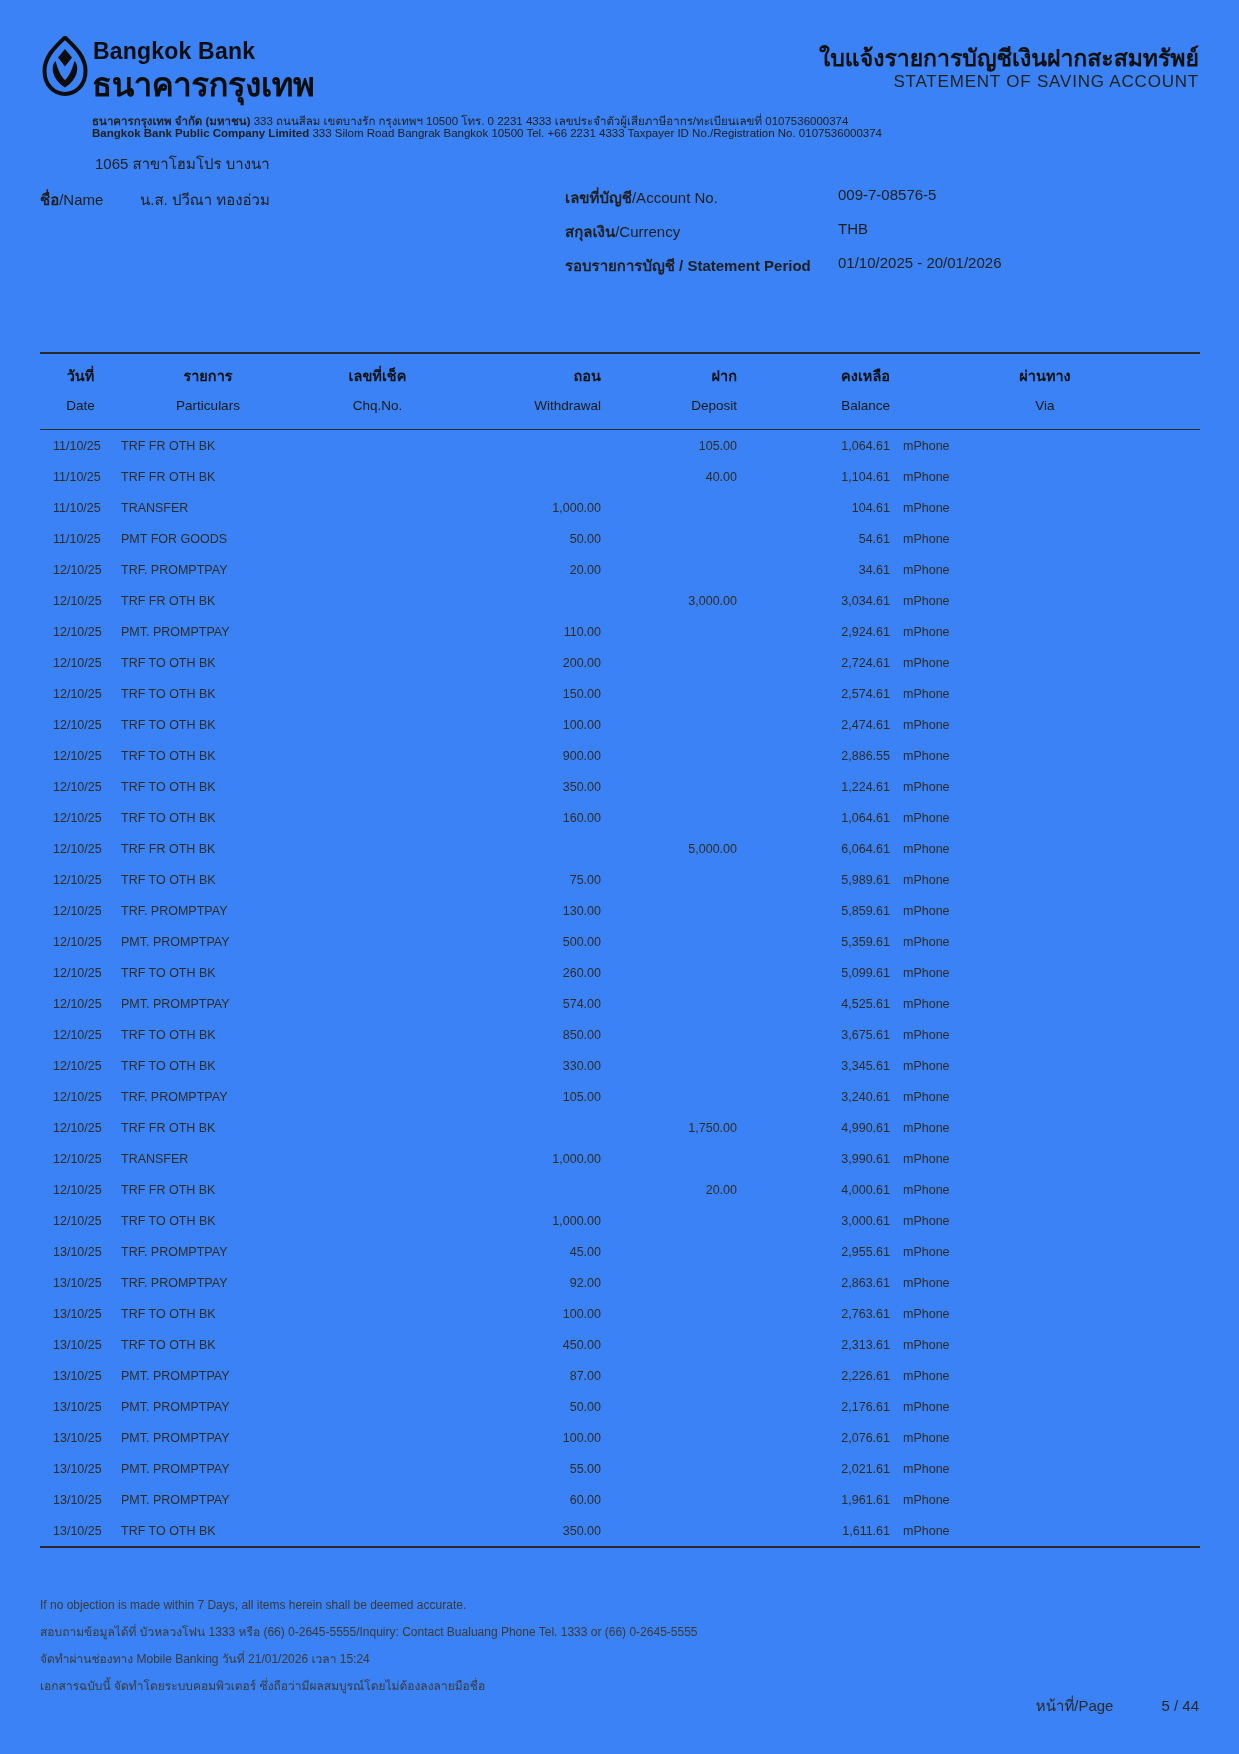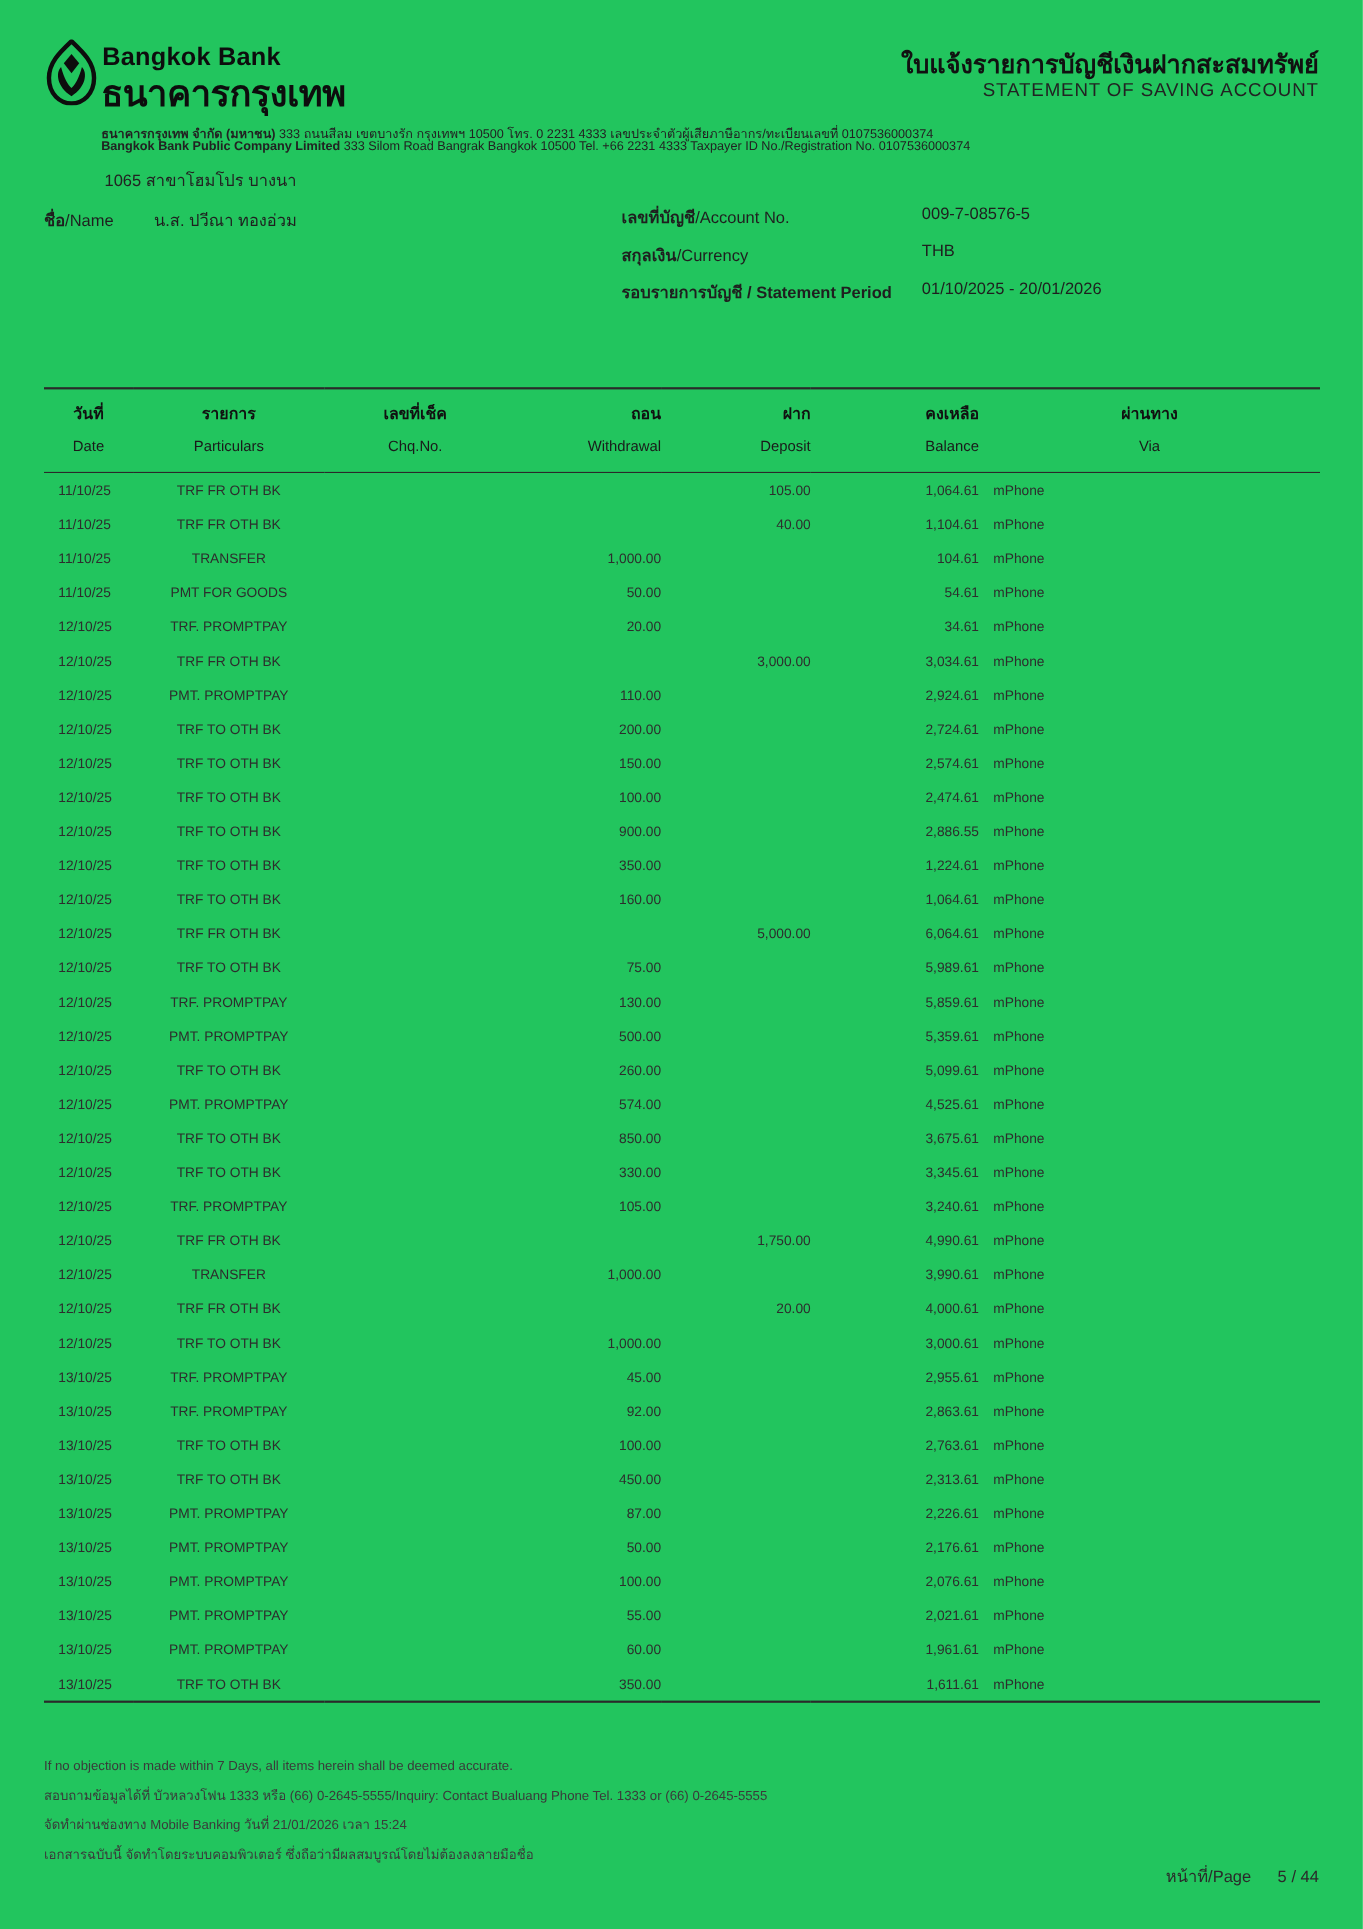--- a/index.html
+++ b/index.html
@@ -1,19 +1,19 @@
 <!DOCTYPE html>
 <html><head>
 <meta charset="utf-8">
 <style>
   html,body{margin:0;padding:0;background:#ffffff;}
   .page{
     position:relative;
     width:1239px;height:1754px;
-    background:#22c55e;
+    background:#3b82f6;
     font-family:"Liberation Sans","DejaVu Sans",sans-serif;
     color:#1f1f1f;
     overflow:hidden;
   }
 
   
   .logo-svg{position:absolute;left:40px;top:36px;width:50px;height:60px;}
   .bank-name-en{position:absolute;left:93px;top:38px;font-size:23px;font-weight:bold;letter-spacing:.2px;color:#0d0d0d;}
   .bank-name-th{position:absolute;left:92px;top:58px;font-size:33px;font-weight:900;letter-spacing:-.5px;color:#0d0d0d;}
   .doc-title-th{position:absolute;right:40px;top:40px;font-size:23px;font-weight:bold;color:#111;}
@@ -42,30 +42,30 @@
   }
   .stmt-table thead th{font-weight:bold;color:#111;padding:0;vertical-align:bottom;}
   .stmt-table thead .th-row1 th{font-size:14.5px;height:27px;padding-top:6px;}
   .stmt-table thead .th-row2 th{font-size:13.5px;font-weight:normal;color:#1a1a1a;height:26px;padding-bottom:16px;}
   .stmt-table{border-top:2px solid #2a2a2a;}
   .stmt-table thead{border-bottom:1.5px solid #2a2a2a;margin-top:20px;}
   .stmt-table tbody{border-bottom:2px solid #2a2a2a;}
   .stmt-table tbody td{height:31px;padding:0;white-space:nowrap;overflow:hidden;}
   .c-date{text-align:left;padding-left:13px !important;}
   th.c-date{text-align:center;padding-left:0 !important;}
-  .c-part{text-align:center;}
+  .c-part{text-align:left;}
   th.c-part{text-align:center;}
   .c-chq{text-align:center;}
   .c-num{text-align:right;}
   .c-via{text-align:left;padding-left:13px !important;}
   th.c-via{text-align:center;padding-left:0 !important;}
 
   
   .footer{position:absolute;left:40px;top:1592px;font-size:12px;color:#3a3a3a;line-height:27px;}
-  .page-num{position:absolute;right:40px;top:1694px;font-size:15px;color:#2a2a2a;display:flex;gap:24px;align-items:baseline;}
+  .page-num{position:absolute;right:40px;top:1694px;font-size:15px;color:#2a2a2a;display:flex;gap:48px;align-items:baseline;}
 </style>
 </head>
 <body>
 
 <div class="page">
 
   <svg class="logo-svg" viewBox="0 0 100 120" aria-hidden="true">
     <path d="M50 3 C28 24 9 42 9 70 C9 99 29 116 50 116 C71 116 91 99 91 70 C91 42 72 24 50 3 Z" fill="none" stroke="#0d0d0d" stroke-width="8"></path>
     <path d="M50 26 L64 43 L50 61 L36 43 Z" fill="#0d0d0d"></path>
     <path d="M31 50 C37 72 44 83 50 88 C56 83 63 72 69 50 C79 60 77 86 50 103 C23 86 21 60 31 50 Z" fill="#0d0d0d"></path>

